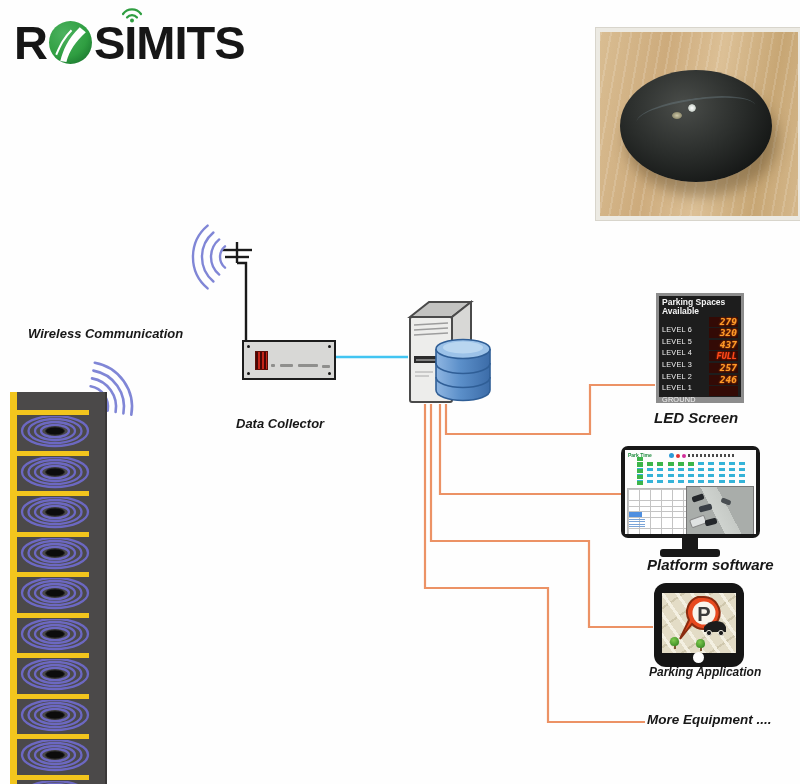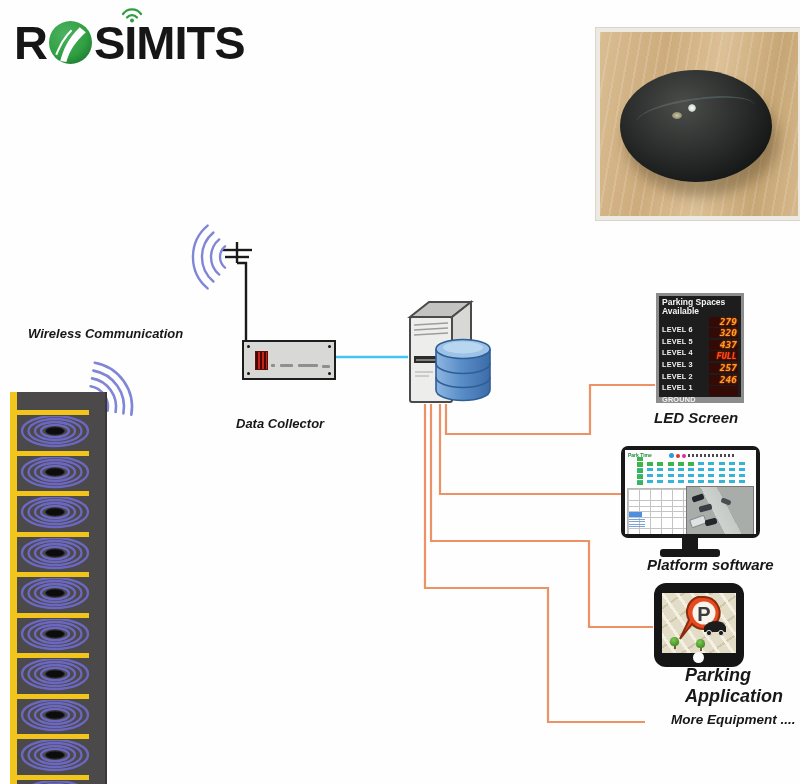--- a/index.html
+++ b/index.html
@@ -31,43 +31,43 @@
     background:radial-gradient(#cfc9a9,#8e8a6d 70%,transparent 80%);}
   .dome-line{position:absolute;left:36px;top:66px;width:120px;height:30px;border-top:2px solid rgba(120,140,150,.35);
     border-radius:50%;transform:rotate(-8deg);}
 
   
   .diagram-label{font-weight:700;font-style:italic;color:#181818;}
   .lbl-wireless{left:28px;top:326px;font-size:13px;}
   .lbl-collector{left:236px;top:416px;font-size:13px;}
   .lbl-led{left:654px;top:409px;font-size:15px;}
   .lbl-platform{left:647px;top:556px;font-size:15px;}
-  .lbl-app{left:685px;top:665px;font-size:18px;}
-  .lbl-more{left:647px;top:712px;font-size:13.5px;margin-left:24px;}
+  .lbl-app{left:649px;top:665px;font-size:12px;}
+  .lbl-more{left:647px;top:712px;font-size:13.5px;}
 
   
   .strip{left:10px;top:392px;width:88px;height:392px;background:#4b4949;
     border-left:7px solid #f2c51d;overflow:hidden;box-shadow:2px 0 0 #3a3838;}
   .loop-cell{position:relative;width:100%;height:40.5px;}
   .loop-divider{position:absolute;left:0;top:0;width:72px;height:5px;background:#f2c51d;}
   .loop-cell svg{position:absolute;left:2px;top:6px;}
 
   
   .collector{left:242px;top:340px;width:90px;height:36px;background:#d8d8d6;border:2.5px solid #1c1c1c;}
   .screw{position:absolute;width:3px;height:3px;background:#161616;border-radius:50%;}
   .sw{position:absolute;left:11px;top:9px;width:11px;height:17px;background:#c42418;border:1px solid #5e0d06;
     background-image:repeating-linear-gradient(to right,rgba(40,0,0,.8) 0 2px,transparent 2px 4px);}
   .slot{position:absolute;height:2.5px;background:#8f8f8d;border-radius:1px;}
 
   
   .led-panel{left:656px;top:293px;width:88px;height:110px;background:#1d1d1d;
     border:3px solid #8d8d8d;border-bottom-width:6px;box-sizing:border-box;padding:2px 3px;}
   .led-header{color:#f4f4f4;font-weight:700;font-size:8.5px;line-height:1.05;}
   .led-row{display:flex;align-items:center;height:11.6px;}
-  .led-label{color:#f2f2f2;font-weight:700;font-size:7.3px;letter-spacing:.2px;margin-top:16px;}
+  .led-label{color:#f2f2f2;font-weight:400;font-size:7.3px;letter-spacing:.2px;margin-top:16px;}
   .led-value{margin-left:auto;width:29px;height:10px;background:#330a05;color:#ff9b28;
     font-family:"DejaVu Sans Mono",monospace;font-weight:700;font-size:9.5px;line-height:10px;
     text-align:right;padding-right:1px;box-sizing:border-box;font-style:italic;
     text-shadow:0 0 2px rgba(255,120,20,.85);}
   .led-value.full{color:#ff4a1a;text-shadow:0 0 2px rgba(255,60,10,.9);font-size:8.5px;}
 
   
   .monitor{left:621px;top:446px;width:139px;height:92px;background:#181818;border-radius:7px;padding:4px;box-sizing:border-box;}
   .monitor-screen{position:relative;width:100%;height:100%;background:#fdfdfd;overflow:hidden;}
   .pt-title{position:absolute;left:3px;top:2px;font-size:5px;font-weight:700;color:#1d8a3c;}

